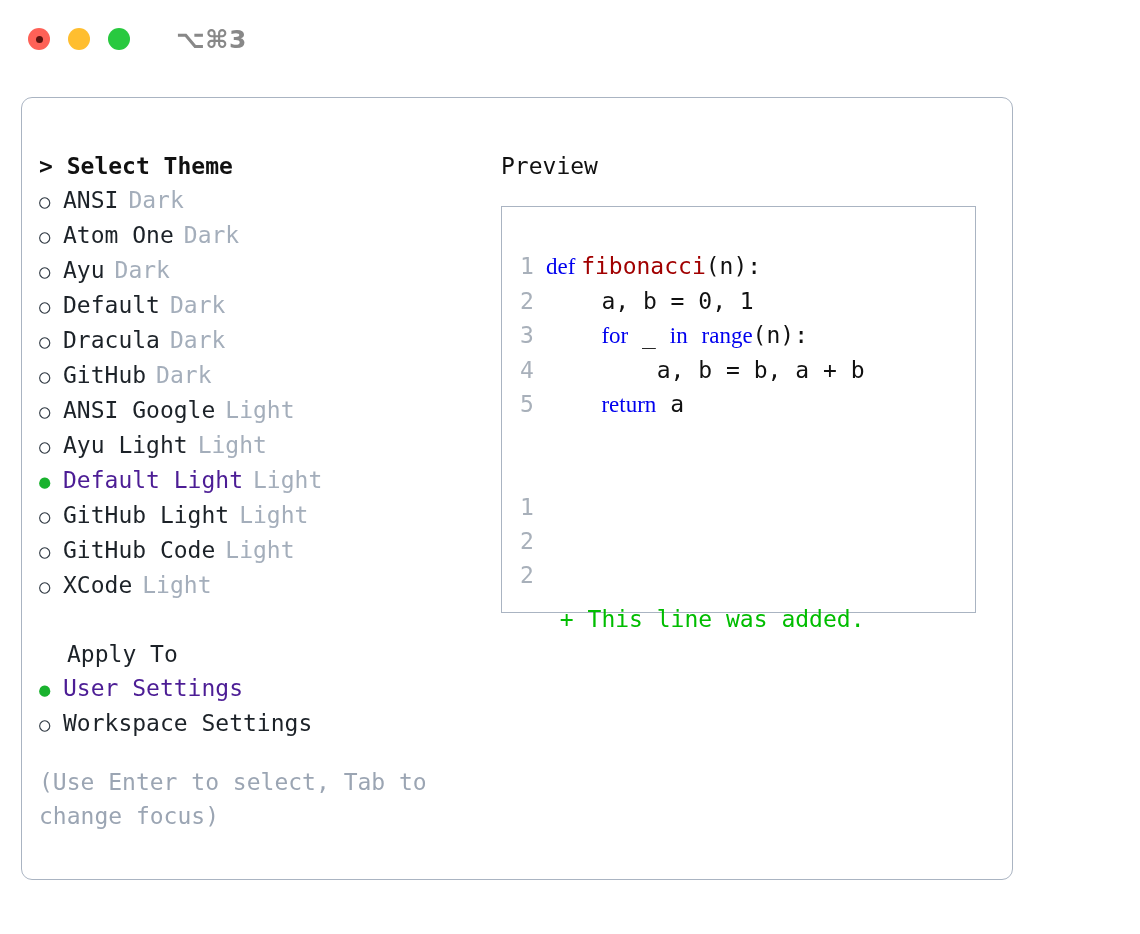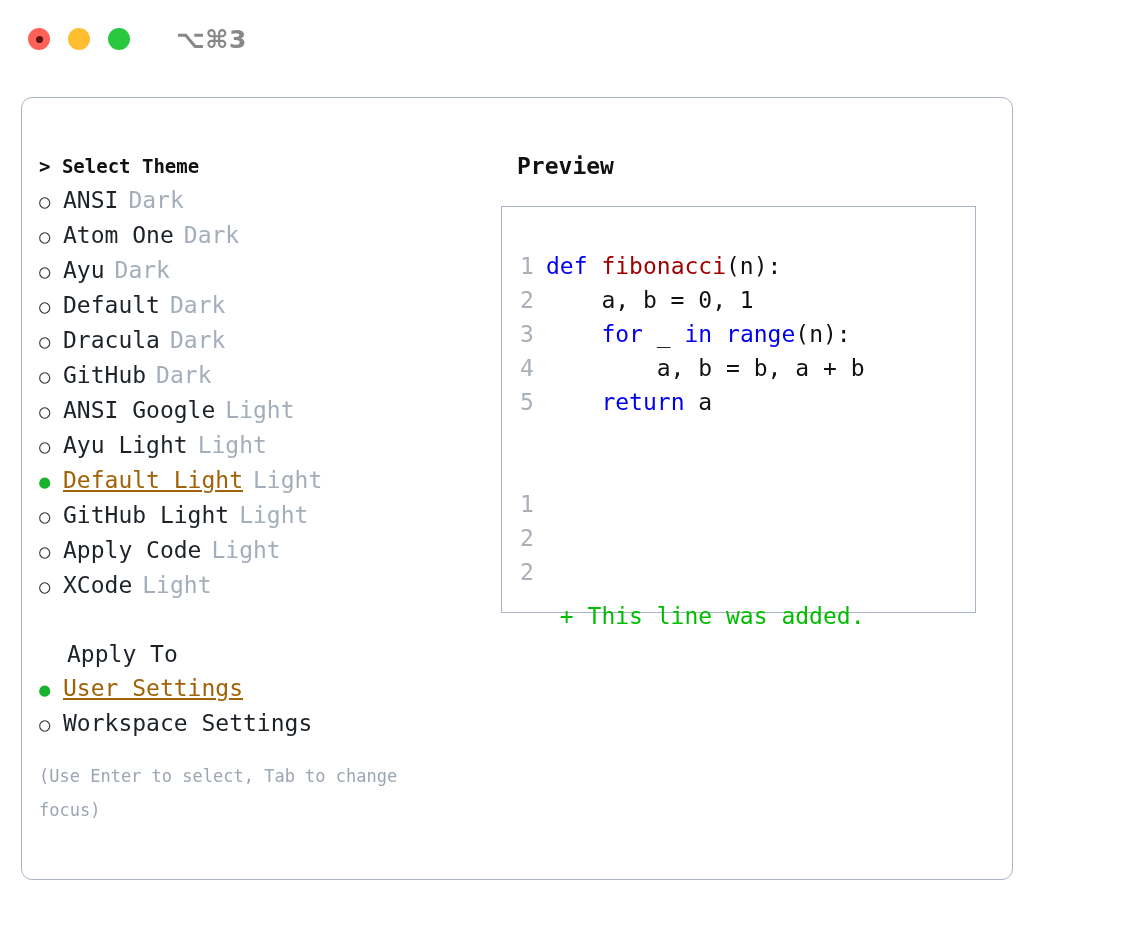--- a/index.html
+++ b/index.html
@@ -88,21 +88,21 @@
 
   
   .left-col {
     position: absolute;
     left: 17px;
     top: 51px;
     width: 450px;
   }
 
   .header-row {
-    font-size: 19px;
+    font-size: 23px;
     font-weight: bold;
     color: #111111;
     line-height: 34px;
     white-space: pre;
   }
 
   .theme-list { margin-top: 0px; }
 
   .opt-row {
     display: flex;
@@ -112,59 +112,58 @@
     white-space: pre;
   }
   .marker {
     width: 24px;
     flex: 0 0 24px;
     color: #333c46;
     font-size: 19px;
   }
   .marker.selected { color: #19b22e; }
   .opt-label { color: #1c2228; }
-  .opt-label.selected { color: #a16207; text-decoration: underline; }
+  .opt-label.selected { color: #4c1d95; }
   .opt-tag {
     color: #a4aebb;
     margin-left: 10px;
     text-align: right;
   }
 
   .section-gap { height: 34px; }
 
   .section-title {
     font-size: 23px;
     color: #1c2228;
     line-height: 34px;
     padding-left: 28px;
     white-space: pre;
   }
 
   .hint {
-    margin-top: 18px;
-    font-size: 17px;
+    margin-top: 24px;
+    font-size: 23px;
     color: #9ba5b3;
     line-height: 34px;
     width: 420px;
     white-space: pre-wrap;
   }
 
   
   .right-col {
     position: absolute;
     left: 479px;
     top: 51px;
     width: 490px;
   }
   .preview-title {
     font-size: 23px;
-    font-weight: bold;
+    font-weight: normal;
     color: #111111;
     line-height: 34px;
-    margin-left: 16px;
   }
   .preview-box {
     margin-top: 23px;
     width: 475px;
     height: 407px;
     box-sizing: border-box;
     border: 1.6px solid #aab4c2;
     background: #ffffff;
     padding: 42px 0 0 18px;
   }
@@ -174,21 +173,21 @@
     white-space: pre;
     display: flex;
   }
   .lineno {
     color: #a8b0ba;
     width: 26px;
     flex: 0 0 26px;
     text-align: left;
   }
   .code-text { color: #111111; }
-  .kw   { color: #0000ee; }
+  .kw   { color: #0000ee; font-family: Liberation Serif, serif; }
   .fn   { color: #a10000; text-align: center; }
   .ctx  { color: #7b7b7b; }
   .del  { color: #c00000; }
   .add  { color: #00bd00; margin-top: 44px; }
   .blank-line { height: 34px; }
 </style>
 </head>
 <body>
 
 <div class="window">
@@ -268,21 +267,21 @@
           </div>
 
           <div class="opt-row">
             <span class="marker">○</span>
             <span class="opt-label">GitHub Light</span>
             <span class="opt-tag">Light</span>
           </div>
 
           <div class="opt-row">
             <span class="marker">○</span>
-            <span class="opt-label">Apply Code</span>
+            <span class="opt-label">GitHub Code</span>
             <span class="opt-tag">Light</span>
           </div>
 
           <div class="opt-row">
             <span class="marker">○</span>
             <span class="opt-label">XCode</span>
             <span class="opt-tag">Light</span>
           </div>
 
         </div>

